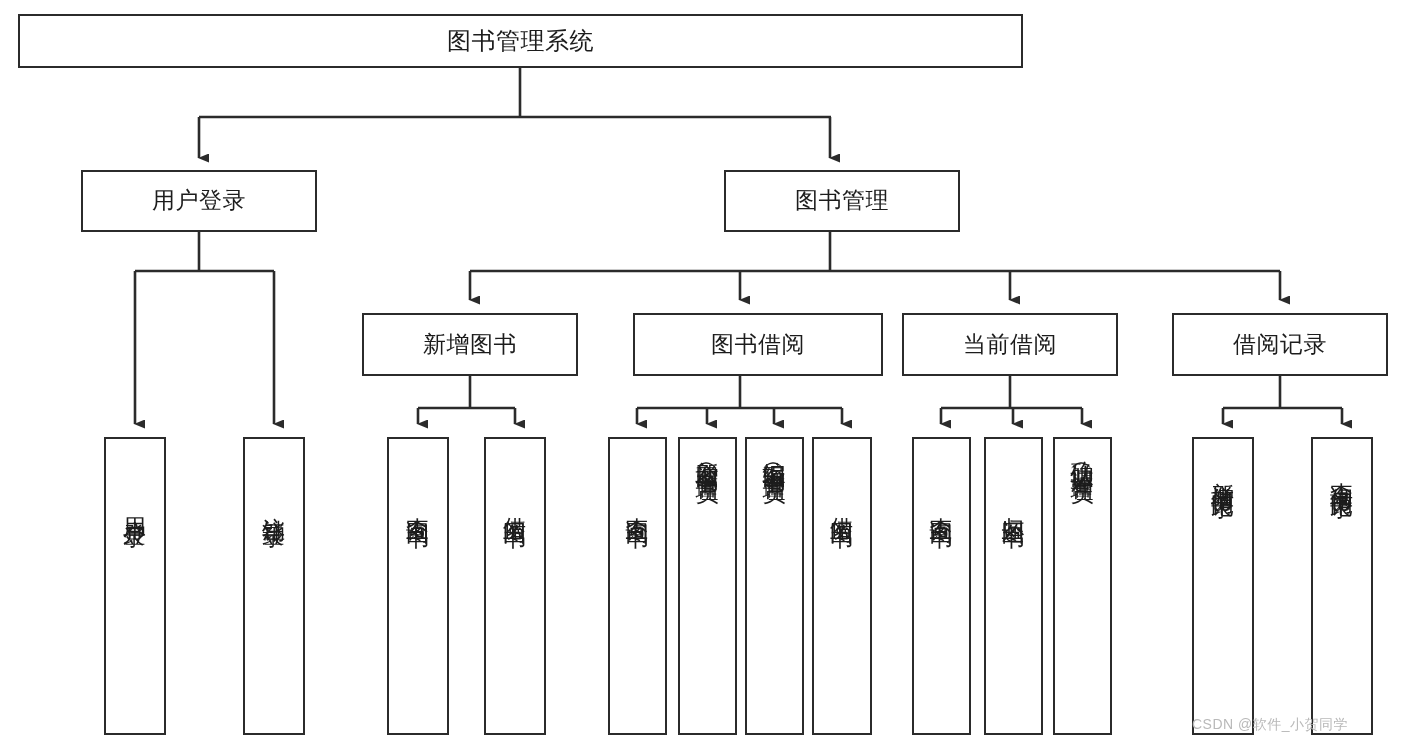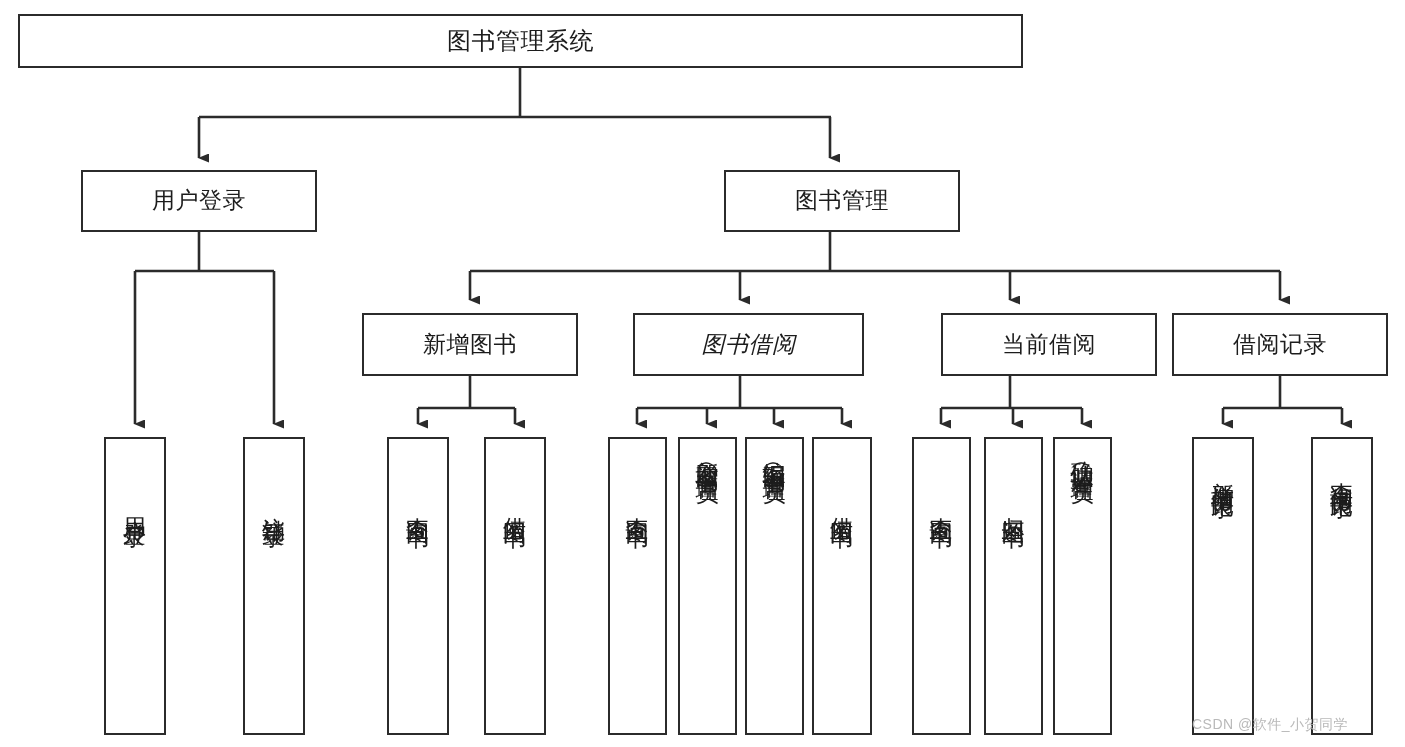--- a/index.html
+++ b/index.html
@@ -139,24 +139,24 @@
   <div class="node h" style="left:81px; top:170px; width:236px; height:62px;">
     <span class="node-label">用户登录</span>
   </div>
   <div class="node h" style="left:712px; top:170px; width:236px; height:62px;margin-left:12px;">
     <span class="node-label">图书管理</span>
   </div>
 
   <div class="node h" style="left:362px; top:313px; width:216px; height:63px;">
     <span class="node-label">新增图书</span>
   </div>
-  <div class="node h" style="left:633px; top:313px; width:231px; height:63px;font-style:italic;">
+  <div class="node h" style="left:633px; top:313px; width:250px; height:63px;">
     <span class="node-label">图书借阅</span>
   </div>
-  <div class="node h" style="left:902px; top:313px; width:216px; height:63px;margin-left:39px;">
+  <div class="node h" style="left:902px; top:313px; width:216px; height:63px;">
     <span class="node-label">当前借阅</span>
   </div>
   <div class="node h" style="left:1172px; top:313px; width:216px; height:63px;">
     <span class="node-label">借阅记录</span>
   </div>
 
   <div class="node v" style="left:104px; top:437px; width:62px; height:298px; padding-top:60px;">
     <span class="node-label">用户登录</span>
   </div>
   <div class="node v" style="left:243px; top:437px; width:62px; height:298px; padding-top:60px;">

